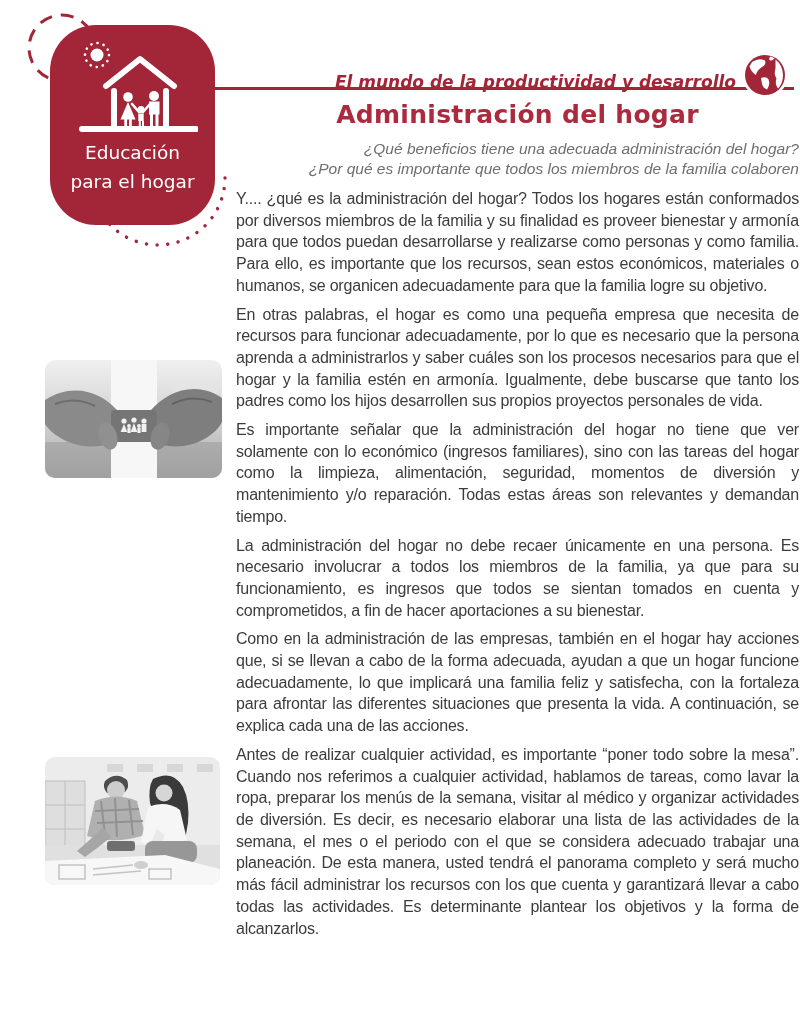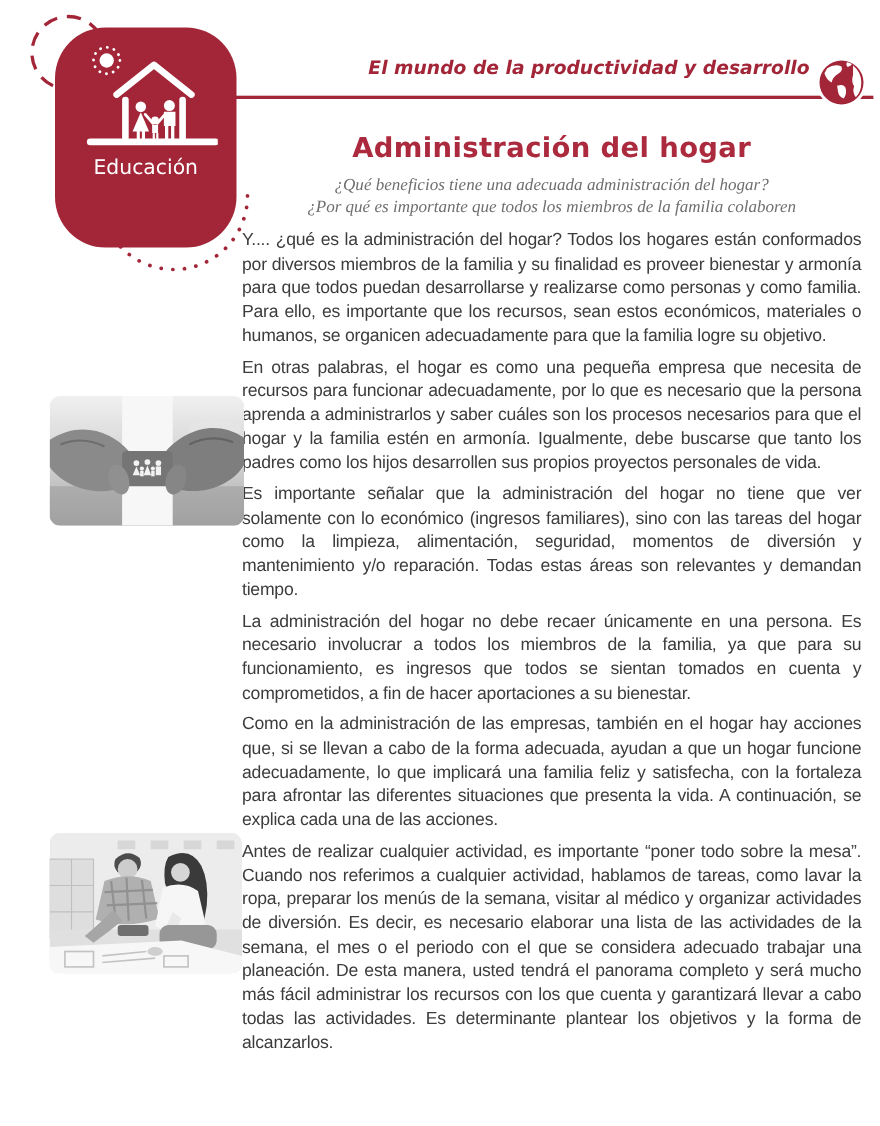--- a/index.html
+++ b/index.html
@@ -15,37 +15,37 @@
     display:flex;flex-direction:column;align-items:center;
   }
   .badge-icon{margin-top:16px;width:130px;height:95px;}
   .badge-label{
     text-align:center;color:#ffffff;font-family:"DejaVu Sans",sans-serif;
     font-size:18.5px;line-height:29px;margin-top:2px;
   }
   .dotted-arc{position:absolute;left:88px;top:108px;width:140px;height:140px;z-index:1;}
   
   .tagline{
-    position:absolute;top:52px;right:64px;z-index:2;
+    position:absolute;top:72px;right:64px;z-index:2;
     font-family:"DejaVu Sans",sans-serif;font-style:italic;font-weight:bold;
     font-size:17px;color:#A32638;white-space:nowrap;
   }
   .header-rule{position:absolute;left:214px;top:87px;width:580px;height:3px;background:#A32638;}
   .globe{position:absolute;left:742px;top:52px;width:46px;height:46px;z-index:3;}
   
   .article{
-    position:absolute;left:220px;top:100px;width:563px;
-    color:#3C3C3C;font-size:16px;line-height:21.7px;margin-top:20px;
+    position:absolute;left:236px;top:100px;width:563px;
+    color:#3C3C3C;font-size:16px;line-height:21.7px;
   }
   .article h1{
     margin:0 0 9px 0;text-align:center;color:#AC2A3E;
     font-family:"DejaVu Sans",sans-serif;font-weight:bold;
     font-size:25px;line-height:30px;letter-spacing:.3px;
   }
-  .subtitle{text-align:center;margin-bottom:9px;font-family:Liberation Serif, serif;}
+  .subtitle{text-align:right;margin-bottom:9px;}
   .subtitle div{
     font-style:italic;color:#6E6E6E;font-size:15.5px;line-height:20px;white-space:nowrap;
   }
   .article p{
     margin:0 0 7px 0;text-align:justify;letter-spacing:-0.2px;
     -webkit-hyphens:auto;hyphens:auto;
   }
   .section-heading{
     font-weight:bold;color:#2E2E2E;font-size:16.5px;
     margin:6px 0 12px 0;
@@ -89,20 +89,21 @@
         <circle cx="73" cy="68.5" r="3.5"></circle>
         <path d="M70.3 72.5 h5.4 v7.5 h-5.4 z"></path>
         <rect x="70.8" y="80" width="2" height="6.5"></rect>
         <rect x="74" y="80" width="2" height="6.5"></rect>
         <path d="M64 63 L71 71" stroke="#ffffff" stroke-width="2.6" stroke-linecap="round"></path>
         <path d="M82 63 L75 71" stroke="#ffffff" stroke-width="2.6" stroke-linecap="round"></path>
       </g>
     </svg>
     <div class="badge-label">
       <div>Educación</div>
+      <div>para el hogar</div>
     </div>
   </div>
 
   <svg class="dotted-arc" viewBox="0 0 140 140">
     <path d="M137 70 A67 67 0 0 1 18.7 113.1" fill="none" stroke="#A32638" stroke-width="3.4" stroke-dasharray="0.1 10.5" stroke-linecap="round"></path>
   </svg>
 
   <div class="tagline">El mundo de la productividad y desarrollo</div>
   <div class="header-rule"></div>
   <svg class="globe" viewBox="0 0 46 46">

